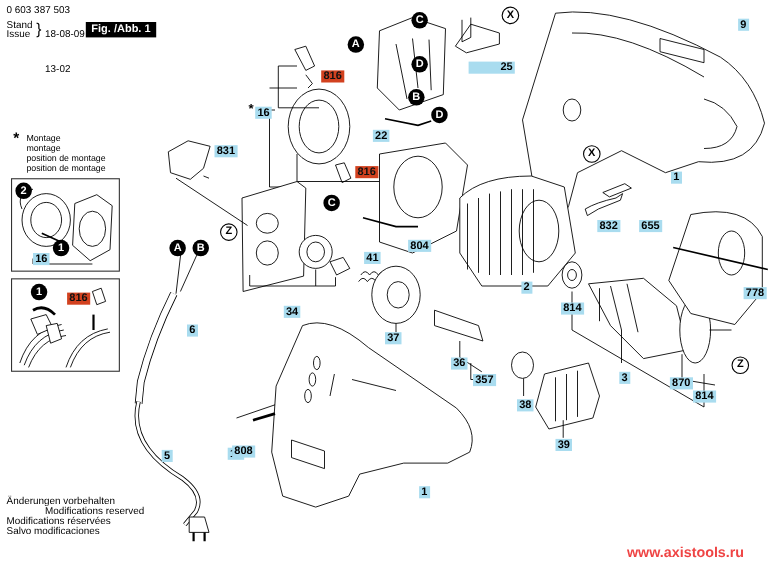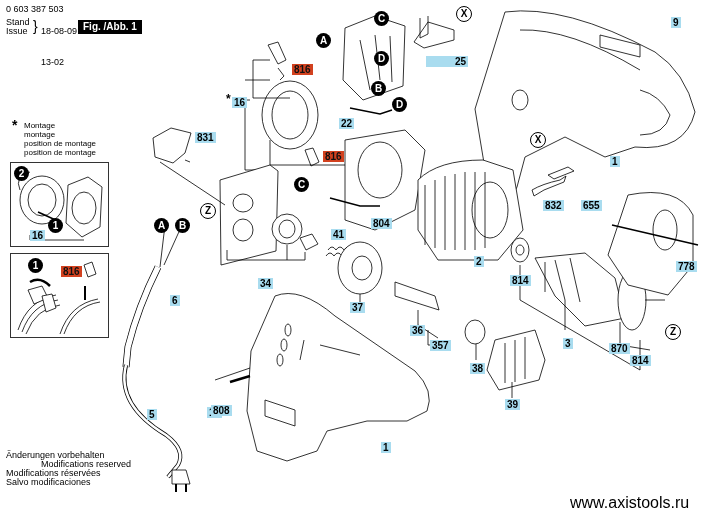--- a/index.html
+++ b/index.html
@@ -6,21 +6,21 @@
   body { width:702px; height:517px; position:relative; overflow:hidden; font-family:"Liberation Sans", sans-serif; color:#000; }
   .abs { position:absolute; }
   .hdr-text { font-size:9px; line-height:10px; }
   .fig-badge { background:#000; color:#fff; font-weight:bold; font-size:10px; padding:1px 5px; line-height:12px; }
   .pl { position:absolute; background:#a9dcef; color:#000; font-weight:bold; font-size:10px; line-height:11px; padding:0 2px; }
   .pr { position:absolute; background:#d2411f; color:#111; font-weight:bold; font-size:10px; line-height:11px; padding:0 2px;text-align:center; }
   .circ-b { position:absolute; width:15px; height:15px; border-radius:50%; background:#000; color:#fff; font-weight:bold; font-size:10px; line-height:15px; text-align:center; }
   .circ-w { position:absolute; width:14px; height:14px; border-radius:50%; background:#fff; border:1px solid #000; color:#000; font-weight:bold; font-size:10px; line-height:14px; text-align:center; }
   .note { font-size:8px; line-height:9px; }
   .footer { font-size:9px; line-height:10px; }
-  .url { color:#000000; font-weight:normal; font-size:16px; }
+  .url { color:#ef4444; font-weight:bold; font-size:13px; }
   svg.art { position:absolute; left:0; top:0; }
   .inset { position:absolute; border:1px solid #333; background:#fff; }
 </style>
 </head>
 <body>
 
 <div class="abs hdr-text" style="left:6px;top:4px;">0 603 387 503</div>
 <div class="abs hdr-text" style="left:6px;top:17px;">Stand</div>
 <div class="abs hdr-text" style="left:6px;top:26px;">Issue</div>
 <div class="abs hdr-text" style="left:33px;top:15px;font-size:14px;line-height:22px;">}</div>

